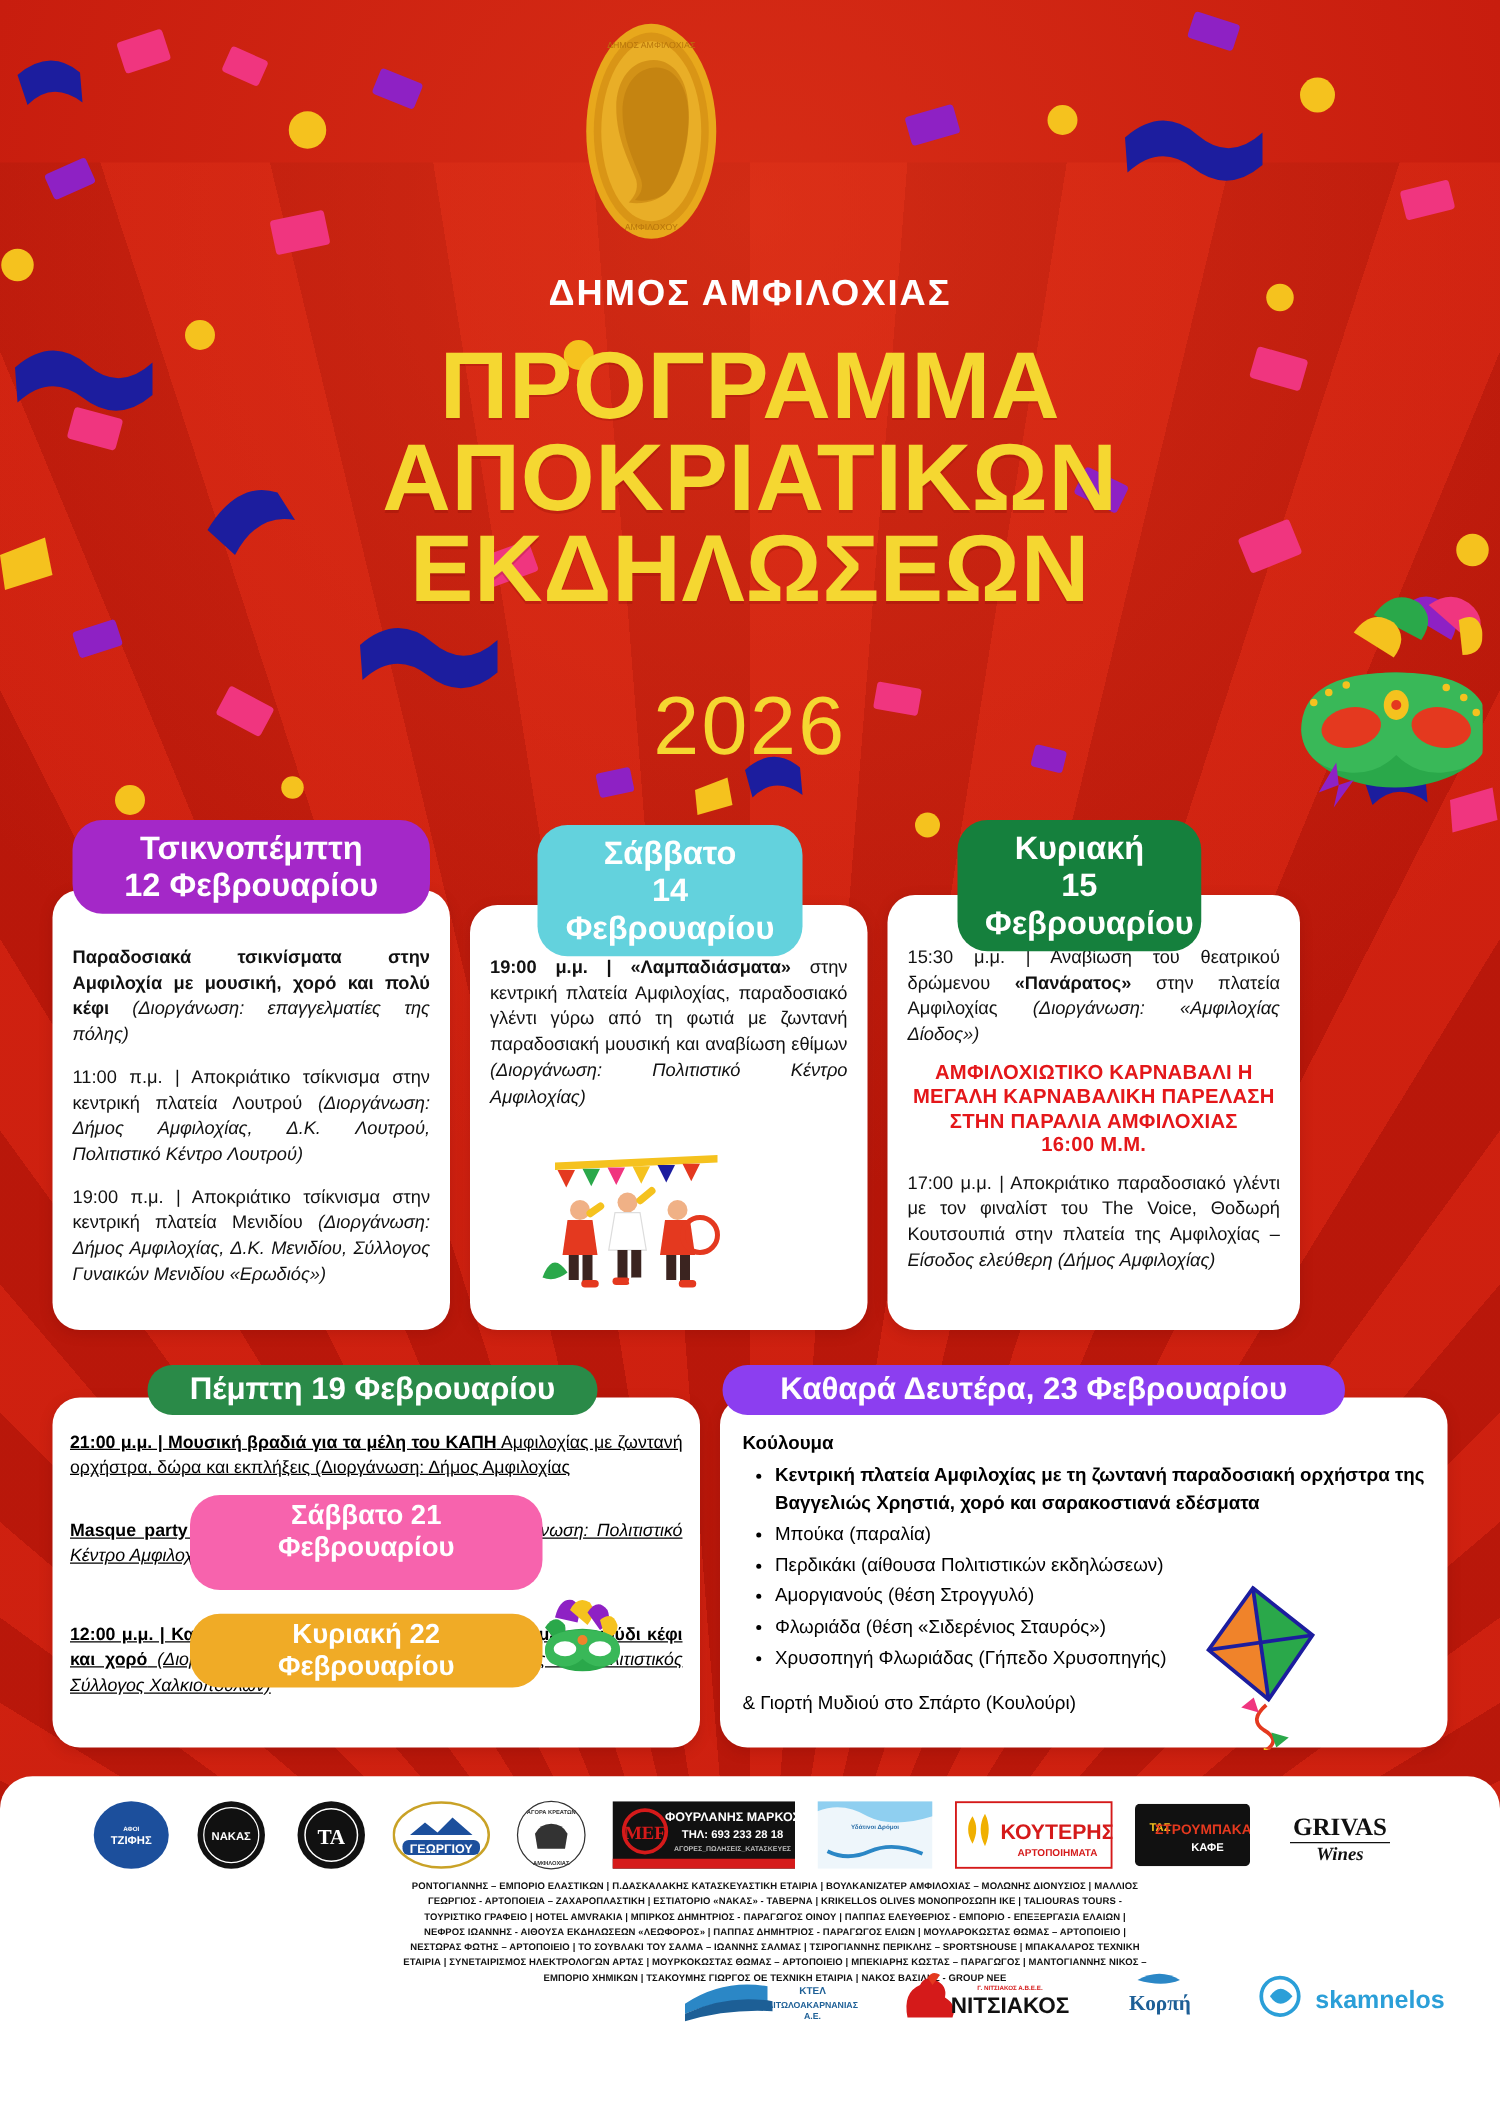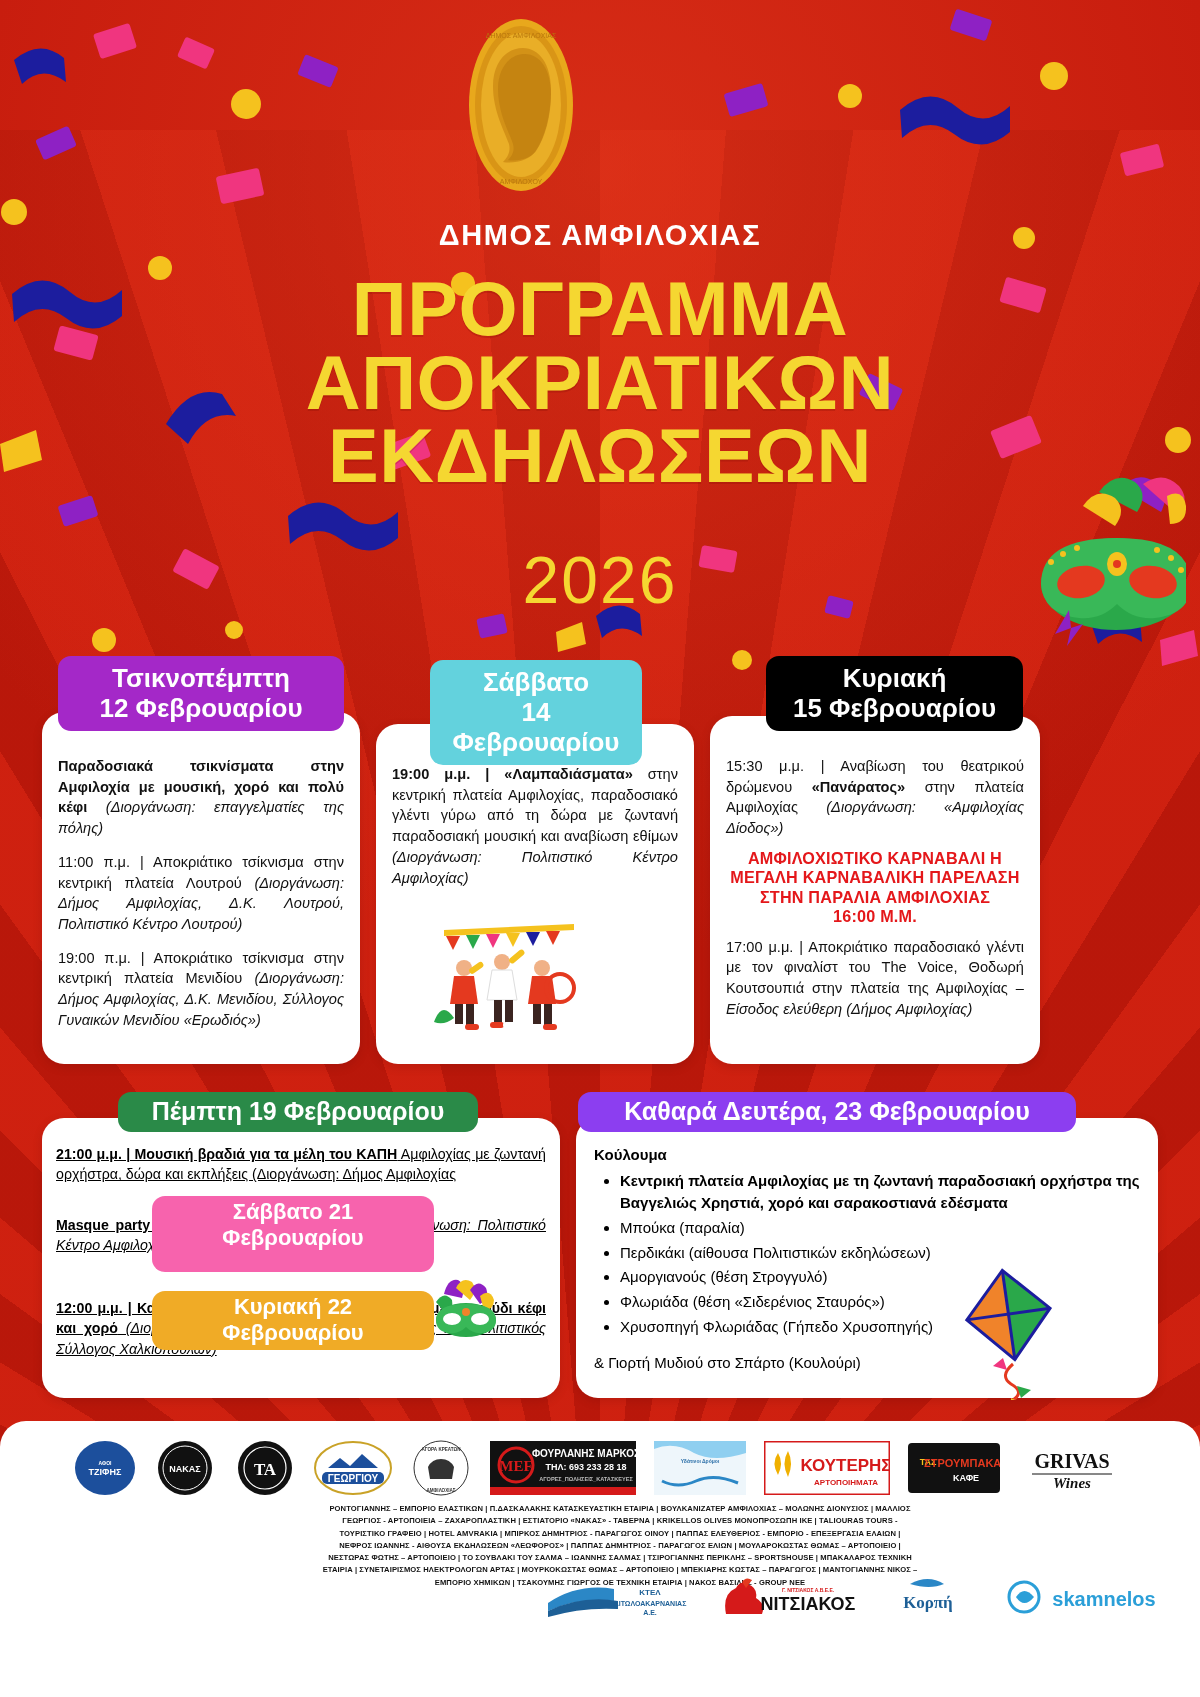--- a/index.html
+++ b/index.html
@@ -45,21 +45,21 @@
   }
   
   .mask-top{position:absolute;right:14px;top:470px;width:215px;height:190px;}
   
   .card{
     position:absolute;background:#fff;border-radius:22px;
     box-shadow:0 3px 10px rgba(90,0,0,.18);
   }
   .daytag{
     position:absolute;color:#fff;font-weight:700;text-align:center;
-    border-radius:13px;line-height:1.16;z-index:5;
+    border-radius:24px;line-height:1.16;z-index:5;
     padding:7px 22px 8px;
   }
   .cardbody{
     padding:16px 16px 14px;font-size:14.6px;line-height:1.42;color:#111;
     text-align:justify;hyphens:auto;
   }
   .cardbody p{margin:0 0 13px;}
   .cardbody p:last-child{margin-bottom:0;}
   b{font-weight:700;}
   i{font-style:italic;}
@@ -68,21 +68,21 @@
     line-height:1.2;margin:10px 0 10px;letter-spacing:.2px;
   }
   
   #card1{left:42px;top:712px;width:318px;height:352px;}
   #tag1{left:58px;top:656px;width:286px;font-size:26px;background:#a428c8;}
   
   #card2{left:376px;top:724px;width:318px;height:340px;}
   #tag2{left:430px;top:660px;width:212px;font-size:26px;background:#63d2dd;}
   
   #card3{left:710px;top:716px;width:330px;height:348px;}
-  #tag3{left:766px;top:656px;width:257px;font-size:26px;background:#000000;}
+  #tag3{left:766px;top:656px;width:195px;font-size:26px;background:#15803d;}
   
   #card4{left:42px;top:1118px;width:518px;height:280px;}
   #tag4{left:118px;top:1092px;width:360px;font-size:25px;background:#2a8a48;padding:5px 18px 6px;}
   #tag5{left:152px;top:1196px;width:282px;font-size:22px;background:#f763ad;padding:3px 14px 22px;}
   #tag6{left:152px;top:1291px;width:282px;font-size:22px;background:#f0ab26;padding:3px 14px 5px;}
   .c4body{padding:26px 14px 10px;font-size:14.2px;line-height:1.44;text-align:justify;text-decoration:underline;}
   .c4seg{margin-top:30px;}
   
   #card5{left:576px;top:1118px;width:582px;height:280px;}
   #tag7{left:578px;top:1092px;width:498px;font-size:25px;background:#8c3ef0;padding:5px 18px 6px;}
@@ -239,21 +239,21 @@
     </div>
   </div>
 
   <div class="daytag" id="tag2">
     <div>Σάββατο</div>
     <div>14 Φεβρουαρίου</div>
   </div>
   <div class="card" id="card2">
     <div class="cardbody" style="padding-top:40px;">
       <p>
-        <b>19:00 μ.μ. | «Λαμπαδιάσματα»</b><span> στην κεντρική πλατεία Αμφιλοχίας, παραδοσιακό γλέντι γύρω από τη δώρα με ζωντανή παραδοσιακή μουσική και αναβίωση εθίμων </span><i>(Διοργάνωση: Πολιτιστικό Κέντρο Αμφιλοχίας)</i>
+        <b>19:00 μ.μ. | «Λαμπαδιάσματα»</b><span> στην κεντρική πλατεία Αμφιλοχίας, παραδοσιακό γλέντι γύρω από τη φωτιά με ζωντανή παραδοσιακή μουσική και αναβίωση εθίμων </span><i>(Διοργάνωση: Πολιτιστικό Κέντρο Αμφιλοχίας)</i>
       </p>
     </div>
     <div class="art-musicians" style="position:absolute;left:48px;top:190px;">
       <svg viewBox="0 0 170 120" width="170" height="120">
         <path d="M20 16 l130 -6 l0 6 l-130 6z" fill="#f5c21e"></path>
         <path d="M22 22 l14 0 l-7 14z" fill="#e4391f"></path>
         <path d="M42 21 l14 0 l-7 14z" fill="#2aa84a"></path>
         <path d="M62 20 l14 0 l-7 14z" fill="#f0357f"></path>
         <path d="M82 19 l14 0 l-7 14z" fill="#f5c21e"></path>
         <path d="M102 18 l14 0 l-7 14z" fill="#1c1d9e"></path>

